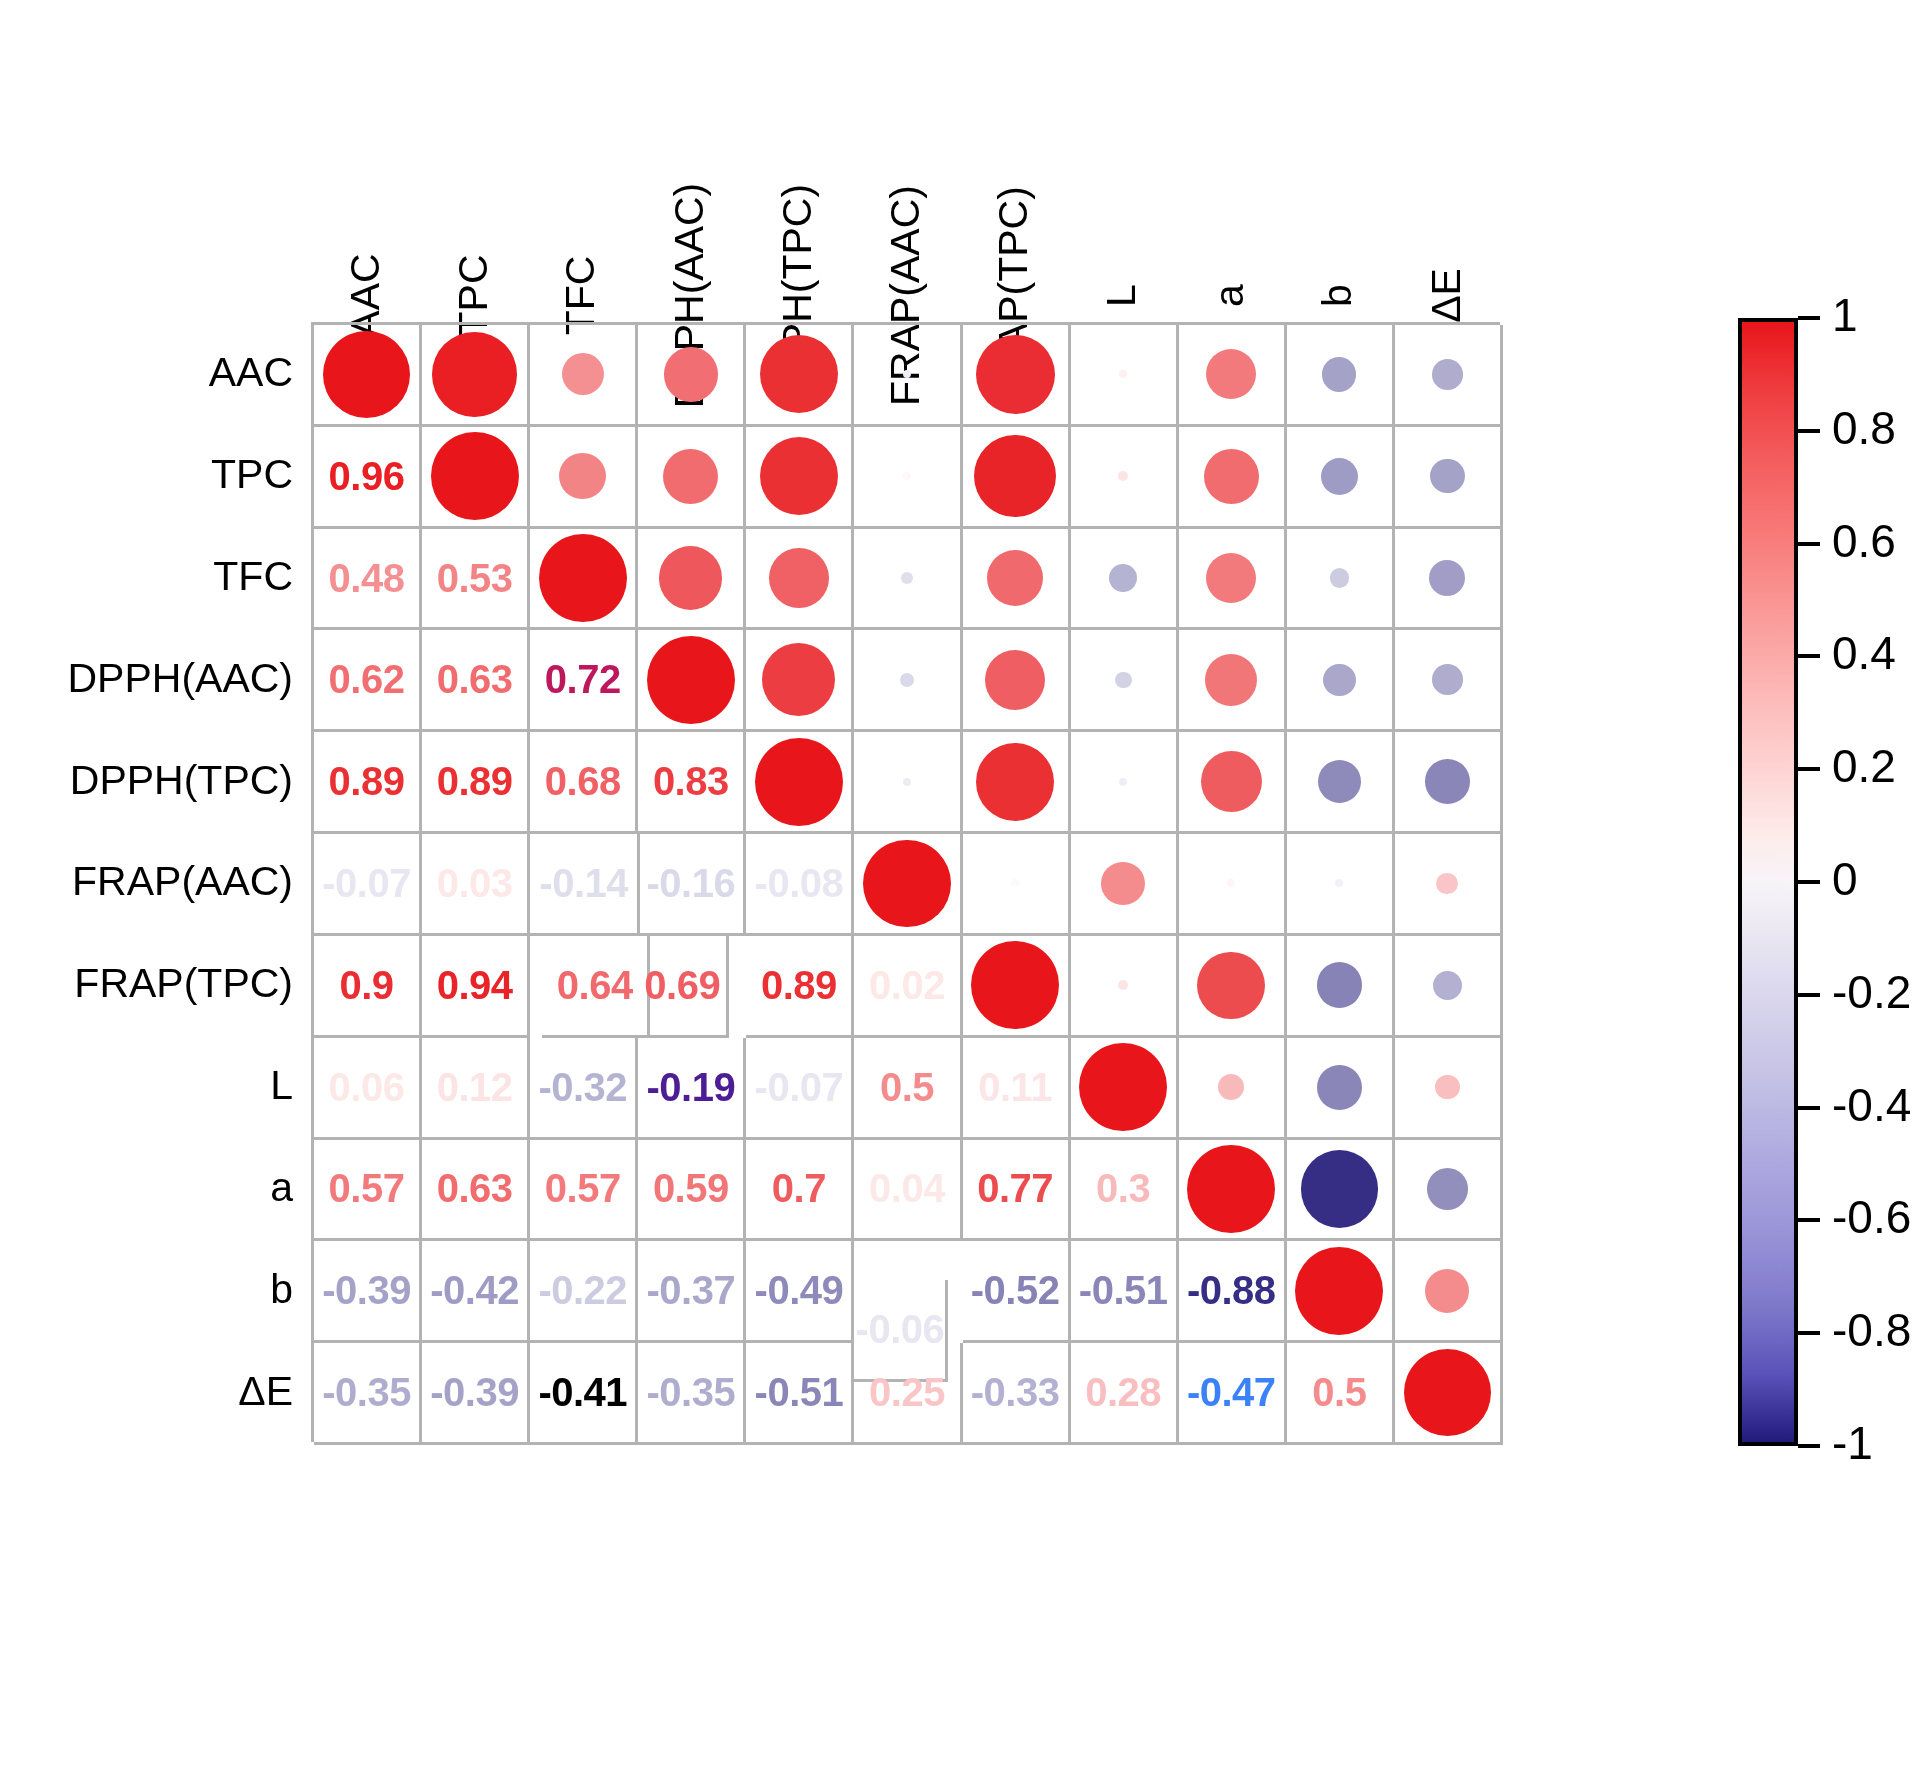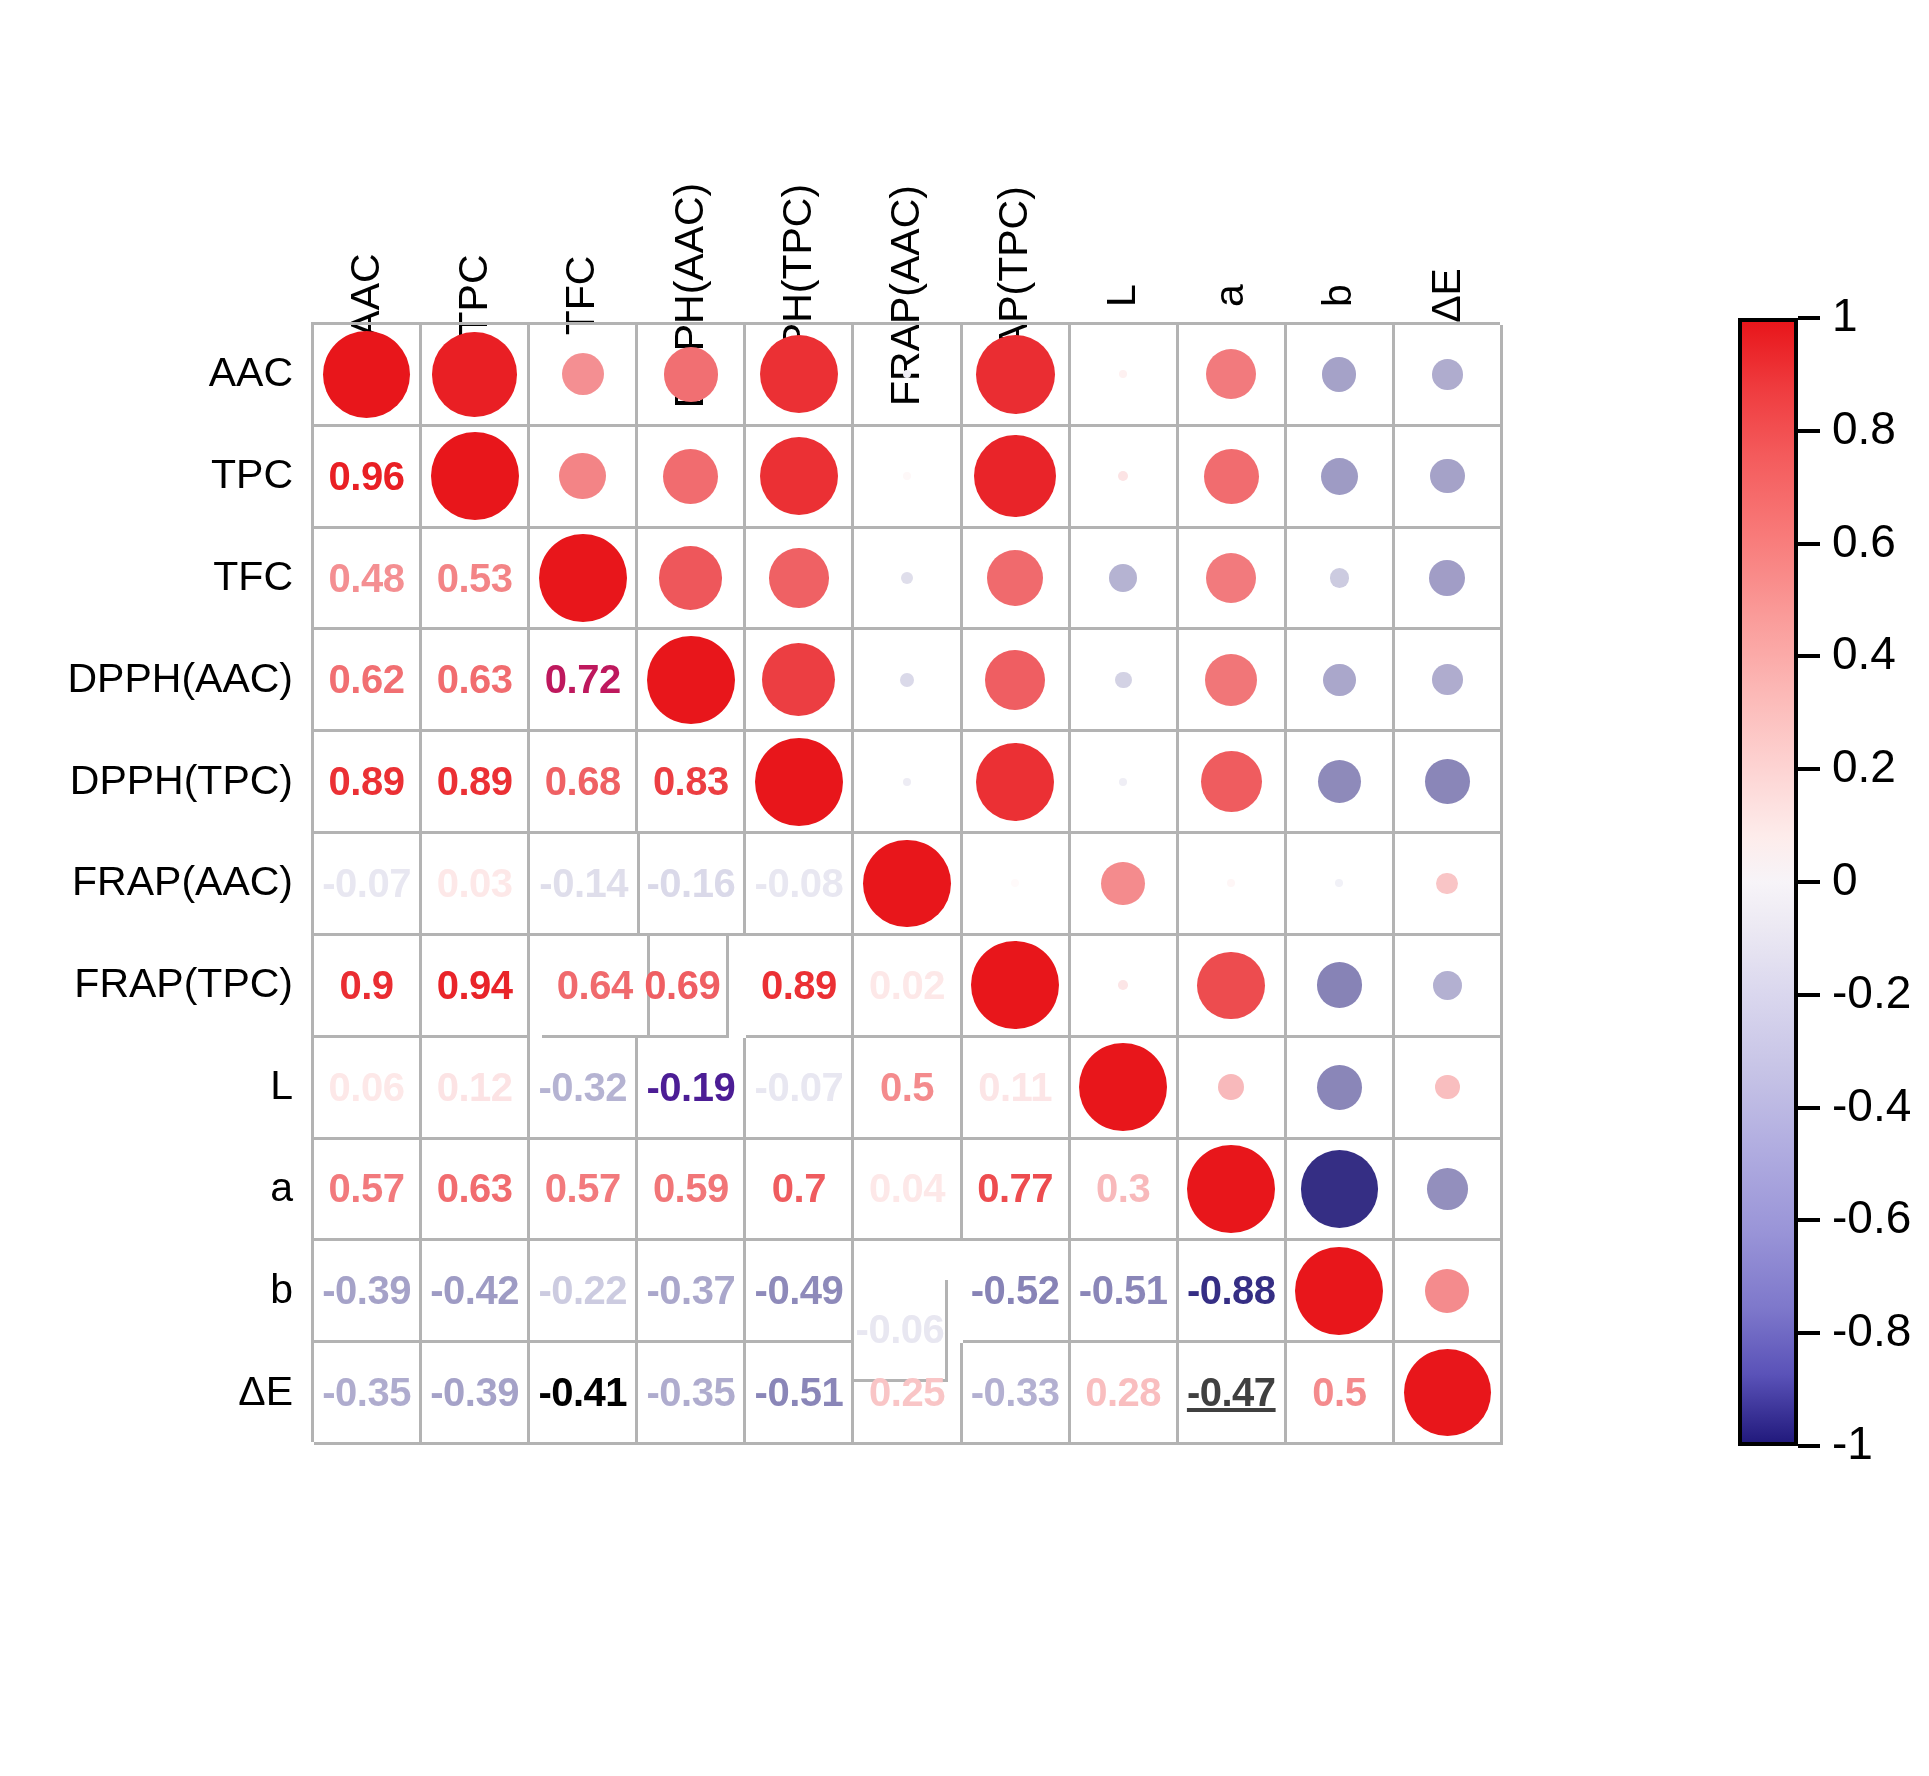--- a/index.html
+++ b/index.html
@@ -440,21 +440,21 @@
       <div class="cell" style="left: 540.455px; top: 1018.18px; width: 108.091px; height: 101.818px;">
         <span class="num" style="color: rgb(249, 197, 198);">0.25</span>
       </div>
       <div class="cell" style="left: 648.545px; top: 1018.18px; width: 108.091px; height: 101.818px;">
         <span class="num" style="color: rgb(179, 176, 209);">-0.33</span>
       </div>
       <div class="cell" style="left: 756.636px; top: 1018.18px; width: 108.091px; height: 101.818px;">
         <span class="num" style="color: rgb(249, 190, 191);">0.28</span>
       </div>
       <div class="cell" style="left: 864.727px; top: 1018.18px; width: 108.091px; height: 101.818px;">
-        <span class="num" style="color: #404040; text-decoration: underline;">-0.47</span>
+        <span class="num" style="color: #3b82f6;">-0.47</span>
       </div>
       <div class="cell" style="left: 972.818px; top: 1018.18px; width: 108.091px; height: 101.818px;">
         <span class="num" style="color: rgb(244, 139, 141);">0.5</span>
       </div>
       <div class="cell" style="left: 1080.91px; top: 1018.18px; width: 108.091px; height: 101.818px;">
         <div class="dot" style="width: 87.8182px; height: 87.8182px; background: rgb(232, 22, 27);"></div>
       </div>
     </div>
 
   <div id="legend"></div>

